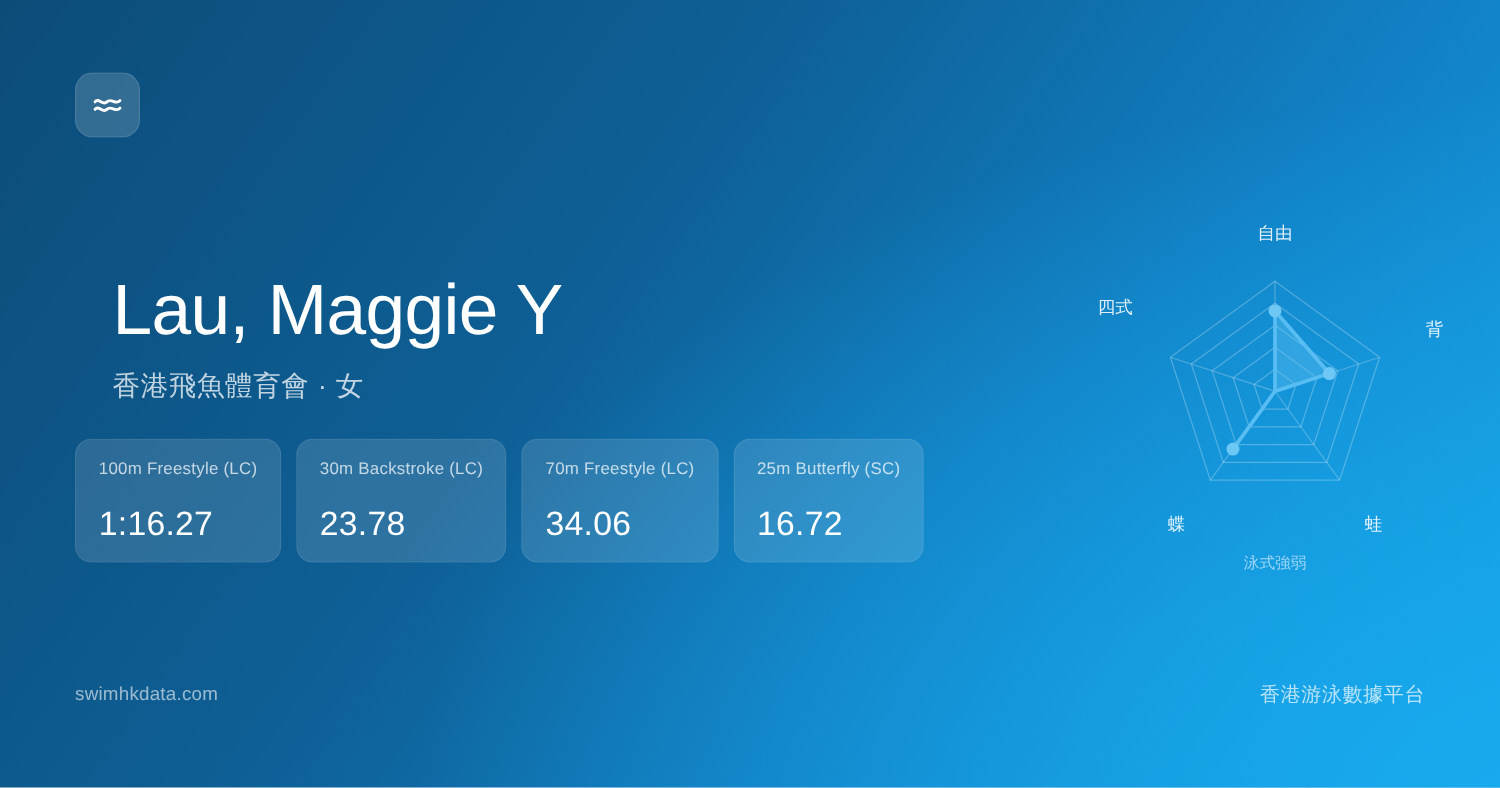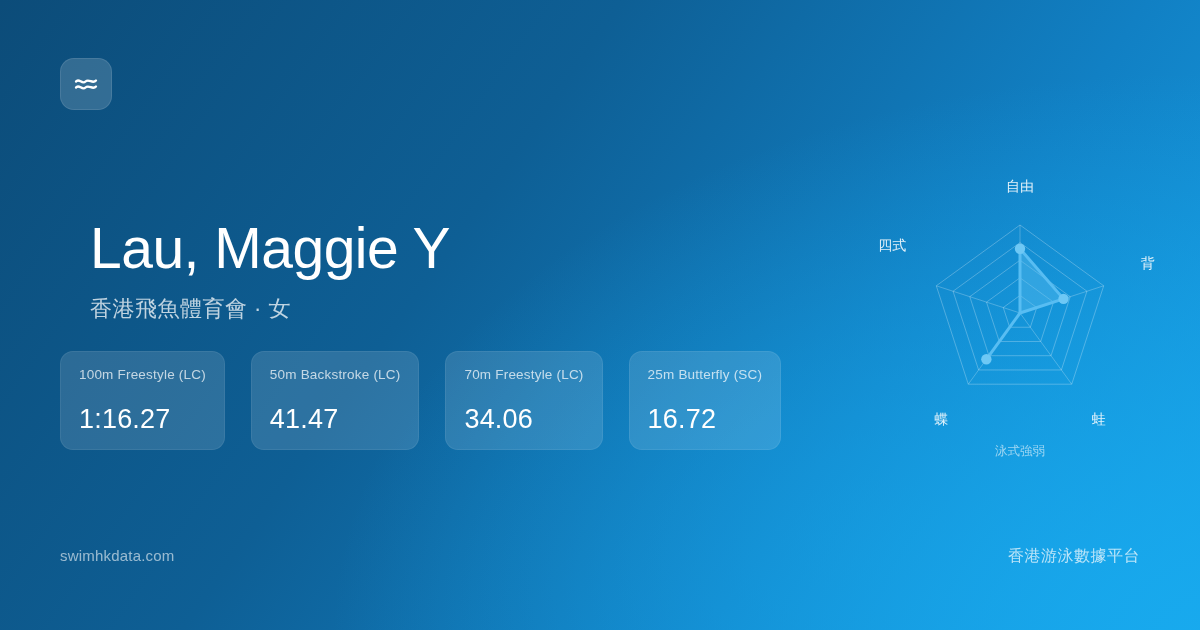--- a/index.html
+++ b/index.html
@@ -37,21 +37,21 @@
     letter-spacing:-0.5px; color:#ffffff;
   }
   .athlete-meta {
     margin-top:14px; font-size:22px; font-weight:400;
     color:rgba(255,255,255,0.74); letter-spacing:0.5px;
   }
 
   
   .cards {
     position:absolute; left:60px; top:351px;
-    display:flex; gap:26px; align-items:stretch;
+    display:flex; gap:12px; align-items:stretch;
   }
   .card {
     background:rgba(255,255,255,0.13);
     border:1px solid rgba(255,255,255,0.07);
     border-radius:13px;
     padding:15px 18px 16px 18px;
     min-height:79px;
     display:flex; flex-direction:column; justify-content:flex-start;
   }
   .card-label {
@@ -104,22 +104,22 @@
   <div class="athlete-name">Lau, Maggie Y</div>
   <div class="athlete-meta">香港飛魚體育會 · 女</div>
 </div>
 
 <div class="cards">
   <div class="card">
     <div class="card-label">100m Freestyle (LC)</div>
     <div class="card-value">1:16.27</div>
   </div>
   <div class="card">
-    <div class="card-label">50m Backstroke (LC)</div>
-    <div class="card-value">41.47</div>
+    <div class="card-label">30m Backstroke (LC)</div>
+    <div class="card-value">23.78</div>
   </div>
   <div class="card">
     <div class="card-label">70m Freestyle (LC)</div>
     <div class="card-value">34.06</div>
   </div>
   <div class="card">
     <div class="card-label">25m Butterfly (SC)</div>
     <div class="card-value">16.72</div>
   </div>
 </div>

